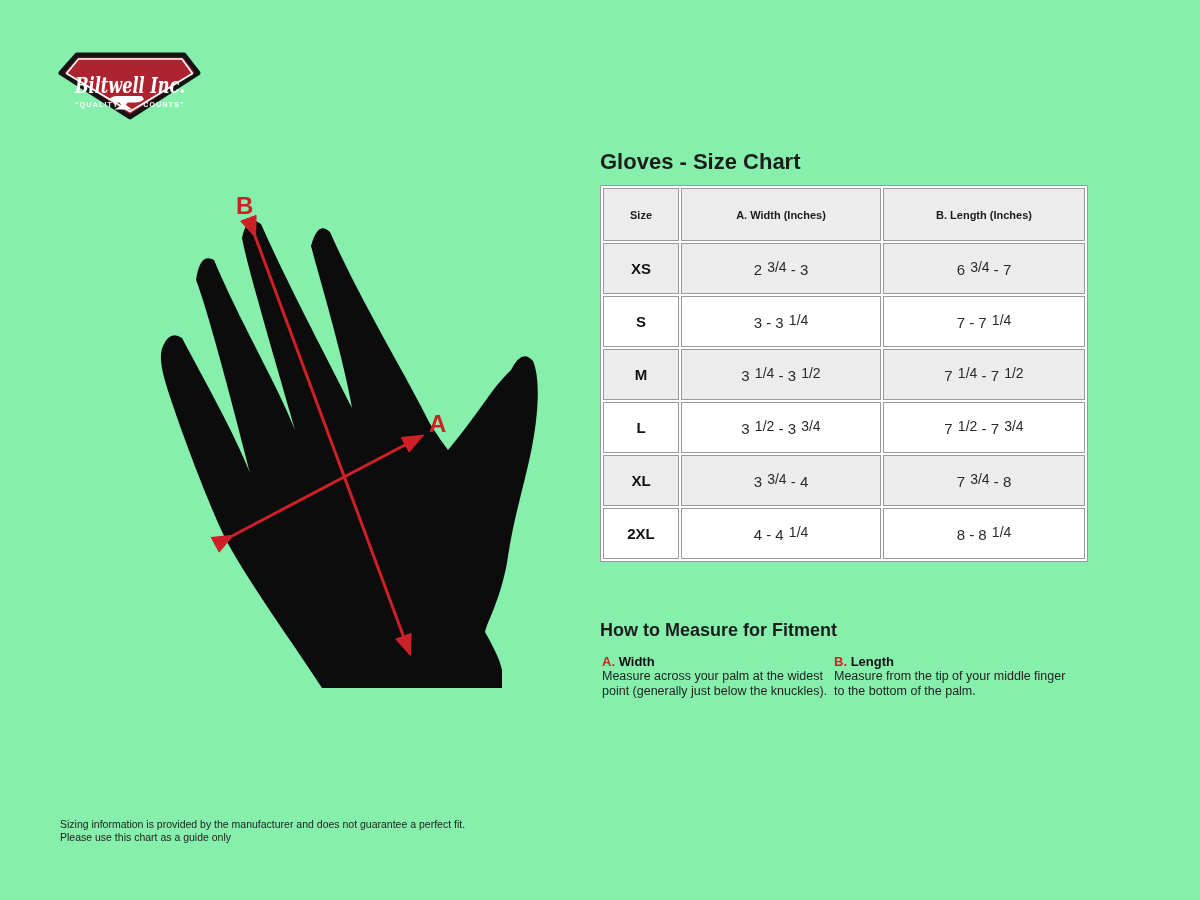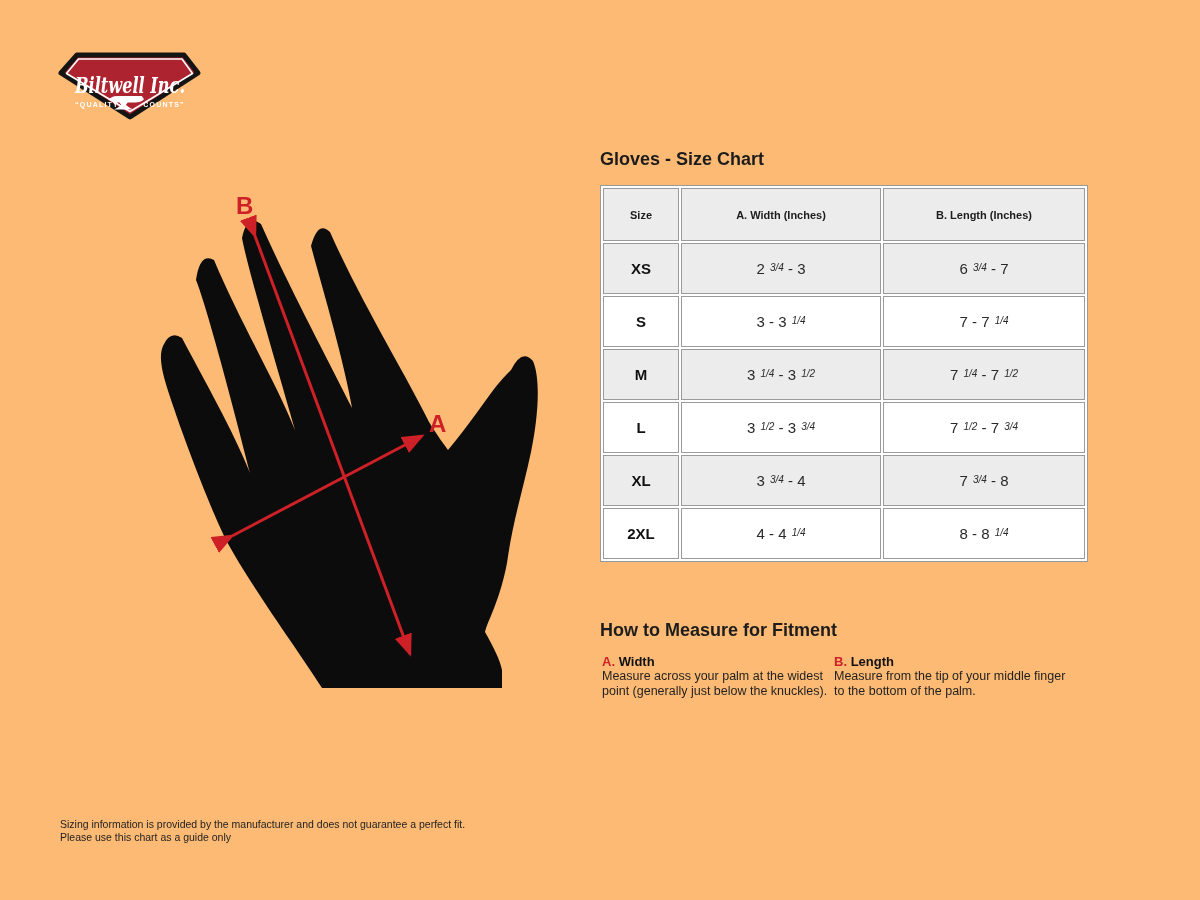--- a/index.html
+++ b/index.html
@@ -1,42 +1,42 @@
 <!DOCTYPE html>
 <html style="--accent-red: #ce2127; --badge-red: #ad2430; --hand-black: #0c0c0c; --stripe-gray: #ececec; --border-gray: #9a9a9a;"><head>
 <meta charset="utf-8">
 <style>
   html,body{margin:0;padding:0;background:#fff;}
   body{font-family:"Liberation Sans",sans-serif;color:#1c1c1c;}
-  .canvas{position:relative;width:1200px;height:900px;background:#fdba74;overflow:hidden;}
+  .canvas{position:relative;width:1200px;height:900px;background:#86efac;overflow:hidden;}
 
   
   .logo{position:absolute;left:56px;top:50px;width:148px;height:74px;}
   .brand-script{font-family:"DejaVu Serif",serif;font-style:italic;font-weight:bold;fill:#fff;}
   .tagline{font-family:"Liberation Sans",sans-serif;font-weight:bold;fill:#fff;letter-spacing:1.2px;}
 
   
   .hand-wrap{position:absolute;left:148px;top:190px;width:420px;height:505px;}
   .hand{fill:var(--hand-black,#0c0c0c);}
   .arrow{stroke:var(--accent-red,#ce2127);stroke-width:3;fill:none;}
   .diag-label{position:absolute;font-size:24px;font-weight:bold;color:var(--accent-red,#ce2127);line-height:1;}
   .label-b{left:236px;top:194px;}
   .label-a{left:429px;top:412px;}
 
   
-  .chart-title{position:absolute;left:600px;top:149px;font-size:18px;font-weight:bold;}
+  .chart-title{position:absolute;left:600px;top:149px;font-size:22px;font-weight:bold;}
   .size-table{position:absolute;left:600px;top:185px;border-collapse:separate;border-spacing:2px;border:1px solid var(--border-gray,#9a9a9a);background:#fff;}
   .size-table th,.size-table td{border:1px solid var(--border-gray,#9a9a9a);text-align:center;vertical-align:middle;padding:0 6px;}
   .size-table th{height:51px;font-size:11px;font-weight:bold;background:var(--stripe-gray,#ececec);}
   .size-table td{height:49px;font-size:15px;color:#2a2a2a;}
   .size-table td.size-cell{font-weight:bold;color:#111;}
   .size-table tr:nth-child(odd) td{background:var(--stripe-gray,#ececec);}
   .size-table tr:nth-child(even) td{background:#fff;}
   .col-size{width:62px;} .col-width{width:186px;} .col-length{width:188px;}
-  .fr{font-size:10px;vertical-align:3px;margin-left:1px;font-style:italic;}
+  .fr{font-size:14px;vertical-align:3px;margin-left:1px;}
 
   
   .measure-title{position:absolute;left:600px;top:620px;font-size:18px;font-weight:bold;text-align:center;}
   .measure-item{position:absolute;top:654px;}
   .measure-item.item-a{left:602px;width:240px;}
   .measure-item.item-b{left:834px;width:236px;}
   .measure-head{font-size:13px;font-weight:bold;color:#111;}
   .measure-key{color:var(--accent-red,#ce2127);}
   .measure-text{font-size:12.5px;line-height:15px;color:#1f1f1f;}
 

